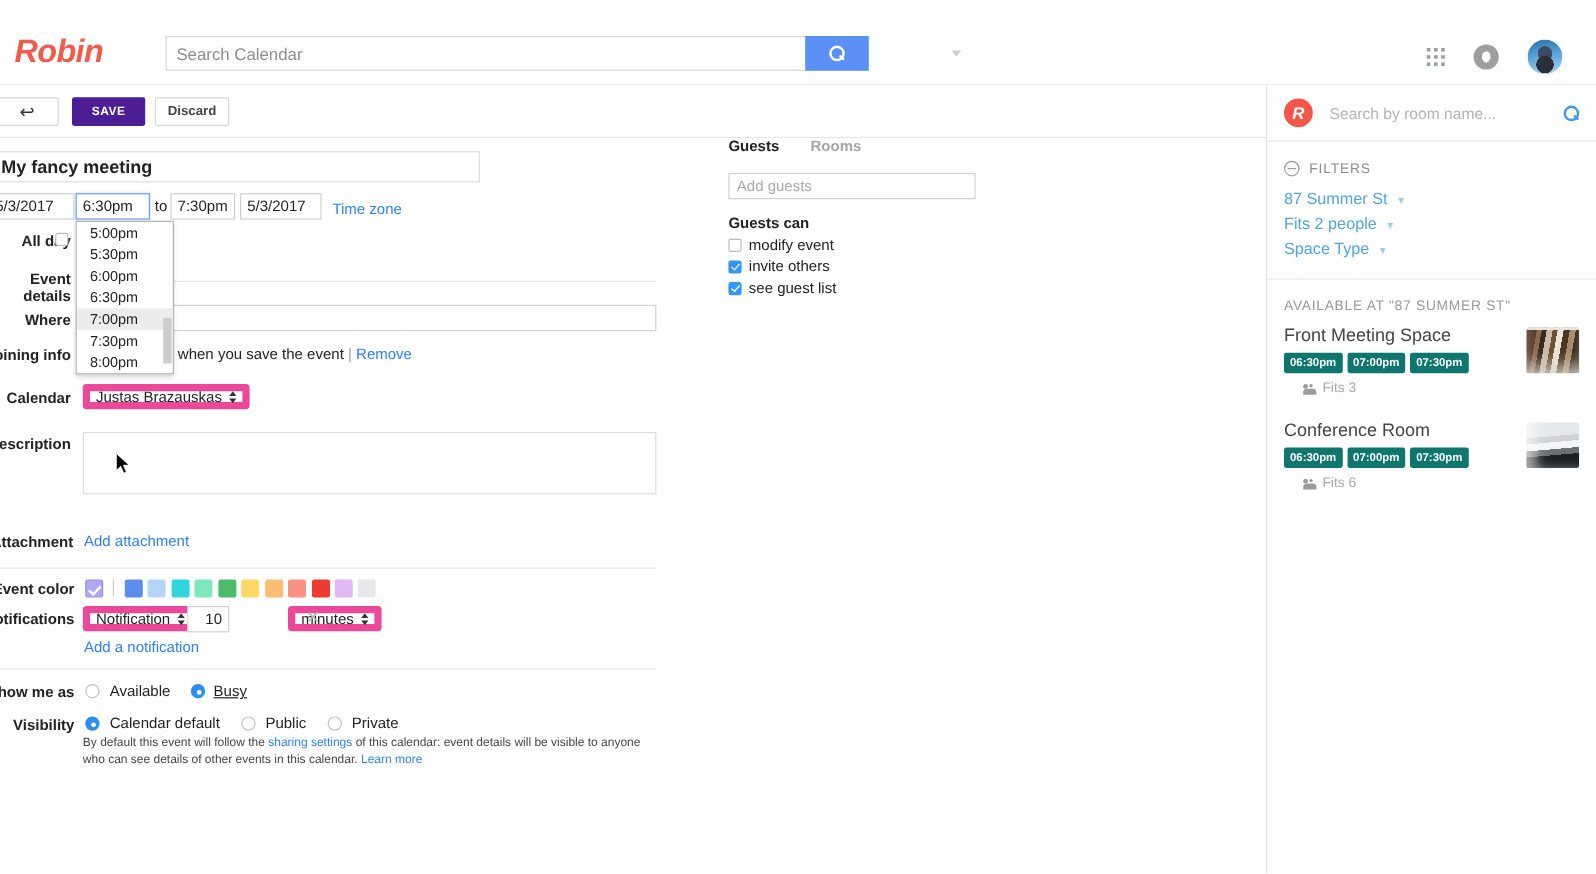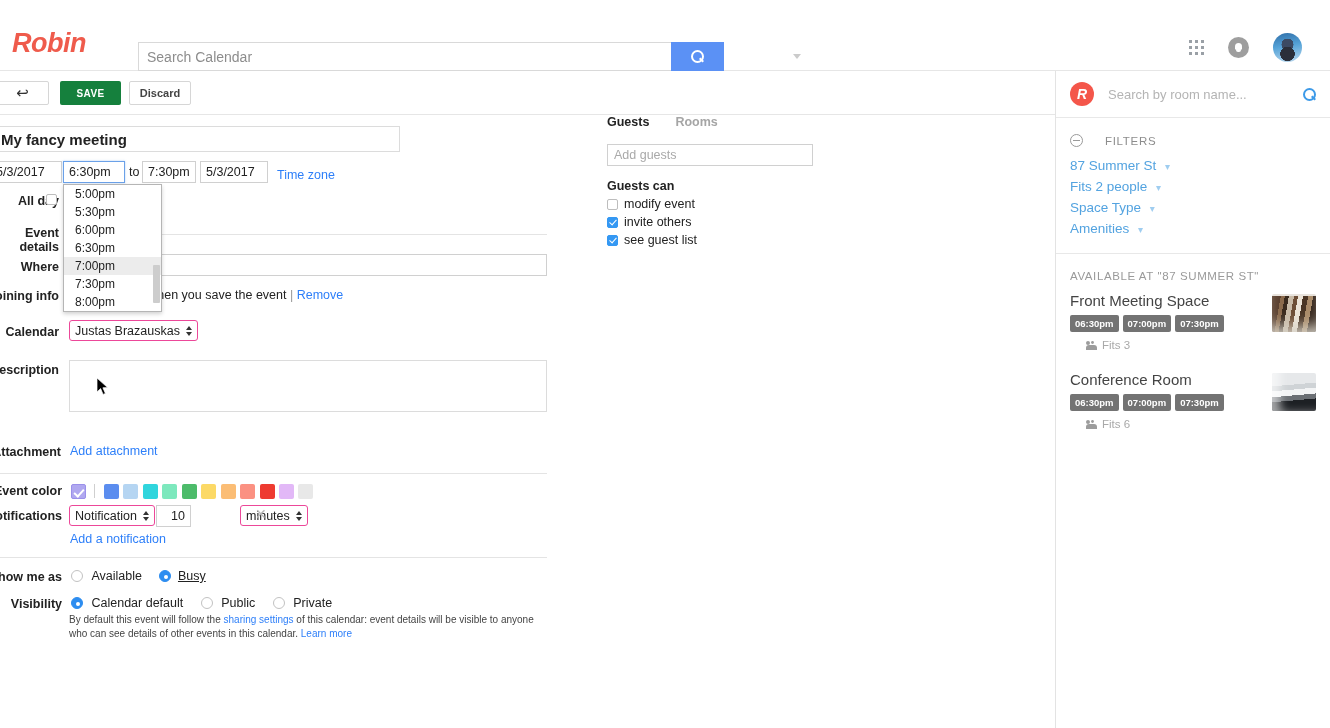--- a/index.html
+++ b/index.html
@@ -16,21 +16,21 @@
   
   .topbar {
     position: absolute; left:0; top:0; width:1330px; height:71px;
     background:#fff; border-bottom:1px solid #e6e6e6;
   }
   .logo {
     position:absolute; left:12px; top:28px;
     font-size:27px; font-weight:bold; font-style:italic;
     color:#ef5b4c; letter-spacing:-0.5px;
   }
-  .searchwrap { position:absolute; left:138px; top:42px; width:652px; height:29px; }
+  .searchwrap { position:absolute; left:138px; top:30px; width:652px; height:29px; }
   .searchbox {
     position:absolute; left:0; top:0; width:537px; height:29px;
     border:1px solid #d9d9d9; border-right:none; background:#fff;
     font-family:"Liberation Sans", sans-serif; font-size:14px; color:#555;
     padding:0 8px; outline:none;
   }
   .searchbox::placeholder { color:#8d8d8d; }
   .search-caret {
     position:absolute; left:655px; top:12px; width:0;height:0;
     border-left:4px solid transparent; border-right:4px solid transparent;
@@ -79,21 +79,21 @@
     background:#fff; border-bottom:1px solid #e6e6e6;
   }
   .btn-back {
     position:absolute; left:-4px; top:10px; width:53px; height:24px;
     border:1px solid #d6d6d6; background:#fff; border-radius:2px;
     display:flex;align-items:center;justify-content:center; cursor:pointer;
     font-size:15px; color:#333; padding:0;
   }
   .btn-save {
     position:absolute; left:60px; top:10px; width:61px; height:24px;
-    background:#15803d; border:none; border-radius:2px; cursor:pointer;
+    background:#4c1d95; border:none; border-radius:2px; cursor:pointer;
     color:#fff; font-size:10px; font-weight:bold; letter-spacing:0.4px;
     font-family:"Liberation Sans", sans-serif;
   }
   .btn-discard {
     position:absolute; left:129px; top:10px; width:62px; height:24px;
     background:#fff; border:1px solid #d6d6d6; border-radius:2px; cursor:pointer;
     color:#444; font-size:11px; font-weight:bold;
     font-family:"Liberation Sans", sans-serif;
   }
 
@@ -114,21 +114,21 @@
     border:1px solid #d0d0d0; background:#fff; height:22px;
     font-size:12.5px; color:#222; padding:0 5px;
     font-family:"Liberation Sans", sans-serif; outline:none;
   }
   .inp.focused { border:1px solid #6ba1e8; box-shadow:0 0 2px rgba(107,161,232,.5); }
   .lnk { color:#2d7ff9; font-size:12.5px; text-decoration:none; cursor:pointer; }
   .row-sep { position:absolute; height:1px; background:#e4e4e4; }
 
   
   .time-dd {
-    position:absolute; left:63px; top:69px; width:99px; height:128px;
+    position:absolute; left:63px; top:69px; width:82px; height:128px;
     background:#fff; border:1px solid #b5b5b5; box-shadow:0 2px 4px rgba(0,0,0,.18);
     z-index:50; overflow:hidden;
   }
   .time-opt {
     height:18px; line-height:18px; padding-left:11px;
     font-size:12px; color:#222; cursor:pointer; white-space:nowrap;
     font-family:"Liberation Sans", sans-serif;
   }
   .time-opt.hl { background:#ececec; }
   .dd-scroll {
@@ -156,21 +156,21 @@
   }
   .rd.on { background:#2d8df0; border-color:#2d8df0; }
   .rd.on::after {
     content:""; position:absolute; left:4px; top:4px; width:4px;height:4px;
     background:#fff; border-radius:50%;
   }
 
   
   .sel {
     display:inline-flex; align-items:center; height:21px;
-    border:1px solid #ec4899; border-radius:3px; background:#fff;
+    border:6px solid #ec4899; border-radius:3px; background:#fff;
     font-size:12.5px; color:#222; padding:0 5px; cursor:pointer;
     font-family:"Liberation Sans", sans-serif;
   }
   .spin { margin-left:6px; display:inline-flex; flex-direction:column; line-height:0; }
   .spin i { display:block; width:0;height:0; border-left:3px solid transparent; border-right:3px solid transparent; }
   .spin i:first-child { border-bottom:4px solid #333; margin-bottom:2px; }
   .spin i:last-child { border-top:4px solid #333; }
 
   .desc-ta {
     position:absolute; left:69px; top:245px; width:478px; height:52px;
@@ -208,21 +208,21 @@
   .mag-blue { width:13px;height:13px; position:relative; display:inline-block; cursor:pointer; flex:none; }
   .mag-blue::before {
     content:""; position:absolute; left:0;top:0; width:9px;height:9px;
     border:2px solid #3d9ae8; border-radius:50%;
   }
   .mag-blue::after {
     content:""; position:absolute; left:8px;top:9px; width:5px;height:2px;
     background:#3d9ae8; transform:rotate(45deg);
   }
   .filters-head {
-    display:flex; align-items:center; gap:22px; padding:16px 14px 8px 14px;
+    display:flex; align-items:center; gap:8px; padding:16px 14px 8px 14px;
   }
   .minus-circle {
     width:13px;height:13px; border:1.4px solid #9a9a9a; border-radius:50%;
     position:relative; flex:none; cursor:pointer;
   }
   .minus-circle::after {
     content:""; position:absolute; left:2px; top:4.5px; width:7px;height:1.4px; background:#9a9a9a;
   }
   .filters-title { font-size:11.5px; letter-spacing:0.7px; color:#8d8d8d; }
   .filter-item {
@@ -230,21 +230,21 @@
   }
   .chev { display:inline-block; margin-left:5px; color:#9fcdf0; font-size:10px; }
   .rpanel-sep { height:1px; background:#e8e8e8; margin:14px 0 0 0; }
   .avail-head {
     padding:16px 14px 10px 14px; font-size:11.5px; letter-spacing:0.6px; color:#9a9a9a;
   }
   .room { position:relative; padding:0 14px 0 14px; margin-bottom:20px; cursor:pointer; }
   .room-name { font-size:15px; color:#444; margin-bottom:6px; }
   .slots { display:flex; gap:4px; margin-bottom:7px; }
   .slot {
-    background:#737373; color:#fff; font-size:9.5px; font-weight:bold;
+    background:#0f766e; color:#fff; font-size:9.5px; font-weight:bold;
     padding:3px 5px; border-radius:2px; cursor:pointer;
     font-family:"Liberation Sans", sans-serif;
   }
   .fits { font-size:11.5px; color:#a9a9a9; display:flex; align-items:center; gap:5px;padding-left:16px; }
   .people-ico { width:11px;height:9px; position:relative; display:inline-block; }
   .people-ico::before {
     content:""; position:absolute; left:0;top:0; width:4px;height:4px; border-radius:50%;
     background:#9c9c9c; box-shadow:4.5px -0.5px 0 -0.6px #9c9c9c;
   }
   .people-ico::after {
@@ -495,24 +495,20 @@
       <span class="chev">▾</span>
     </div>
     <div class="filter-item">
       <span>Fits 2 people</span>
       <span class="chev">▾</span>
     </div>
     <div class="filter-item">
       <span>Space Type</span>
       <span class="chev">▾</span>
     </div>
-    <div class="filter-item">
-      <span>Amenities</span>
-      <span class="chev">▾</span>
-    </div>
 
     <div class="rpanel-sep"></div>
 
     <div class="avail-head">AVAILABLE AT "87 SUMMER ST"</div>
 
     <div class="room">
       <div class="room-name">Front Meeting Space</div>
       <div class="slots">
         <span class="slot">06:30pm</span>
         <span class="slot">07:00pm</span>

